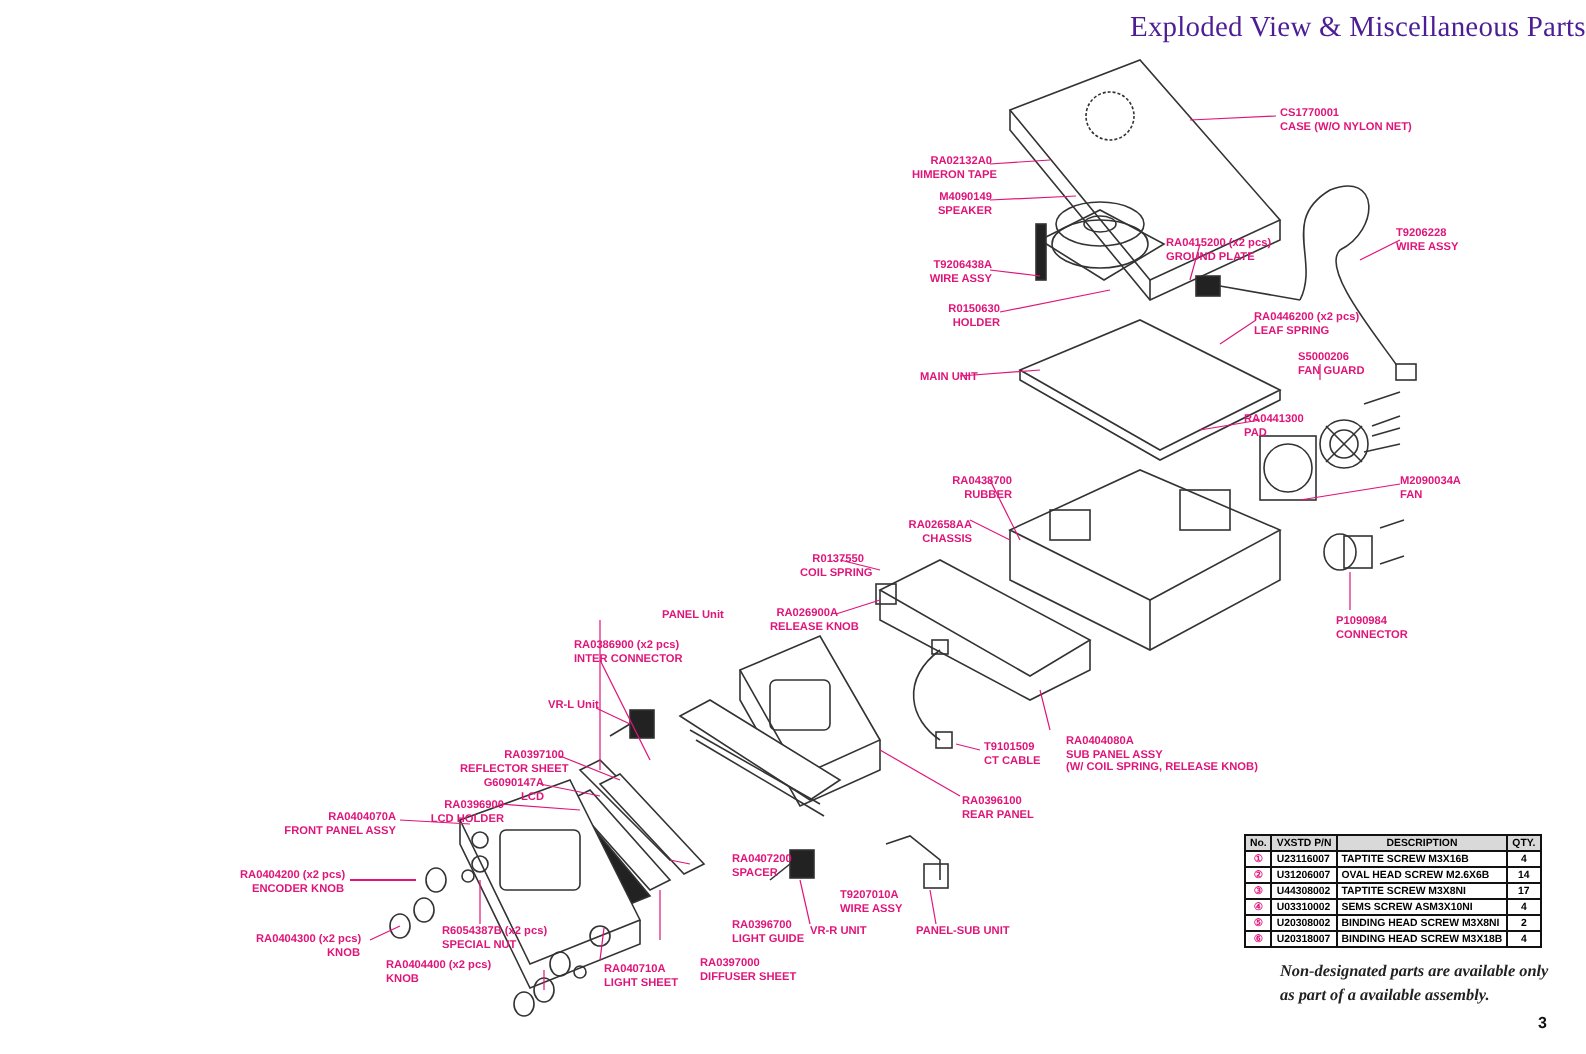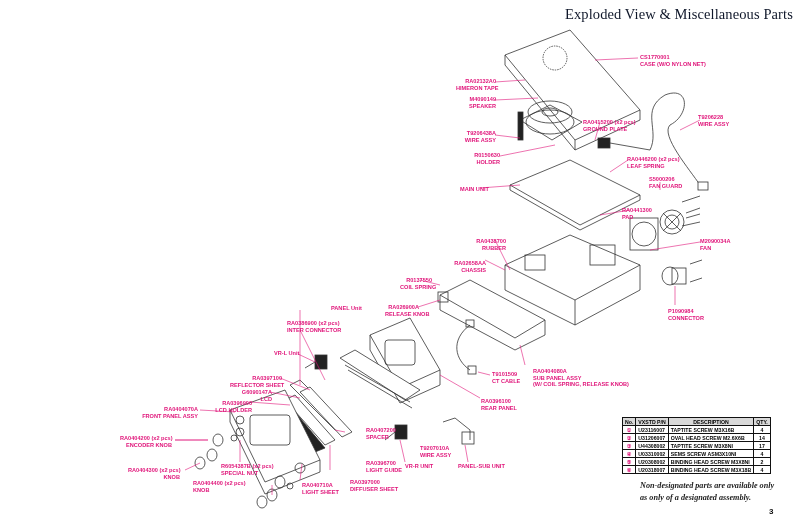--- a/index.html
+++ b/index.html
@@ -1,17 +1,17 @@
 <!DOCTYPE html>
 <html><head>
 <meta charset="utf-8">
 <style>
   html, body { margin:0; padding:0; background:#ffffff; }
   body { width:793px; height:527px; position:relative; overflow:hidden; font-family:"Liberation Sans", sans-serif; }
-  .title { position:absolute; left:565px; top:6px; font-family:"Liberation Serif", serif; font-size:14.5px; color:#0f172a; letter-spacing:0.1px;text-align:right; }
+  .title { position:absolute; left:565px; top:6px; font-family:"Liberation Serif", serif; font-size:14.5px; color:#4c1d95; letter-spacing:0.1px;text-align:right; }
   svg.art { position:absolute; left:0; top:0; }
   .lbl { position:absolute; font-family:"Liberation Sans", sans-serif; font-size:5.6px; font-weight:bold; color:#e0157a; line-height:6.6px; white-space:nowrap; }
   .lbl span { display:block; }
   .r { text-align:right; }
   table.parts { position:absolute; left:622px; top:417px; border-collapse:collapse; font-family:"Liberation Sans", sans-serif; font-size:5.2px; font-weight:bold; }
   table.parts th, table.parts td { border:1px solid #111; padding:0 2px; height:7px; white-space:nowrap; }
   table.parts th { background:#d9d9d9; text-align:center; }
   table.parts td.no { text-align:center; color:#e0157a; }
   table.parts td.q { text-align:center; }
   .note { position:absolute; left:640px; top:480px; font-family:"Liberation Serif", serif; font-style:italic; font-weight:bold; font-size:8.2px; line-height:12px; color:#222; }
@@ -377,16 +377,16 @@
         <td class="no">⑥</td>
         <td>U20318007</td>
         <td>BINDING HEAD SCREW M3X18B</td>
         <td class="q">4</td>
       </tr>
   </tbody>
 </table>
 
 <div class="note">
   <div>Non-designated parts are available only</div>
-  <div>as only of a designated assembly.</div>
+  <div>as part of a available assembly.</div>
 </div>
 
 <div class="pagenum">3</div>
 
 </body></html>

